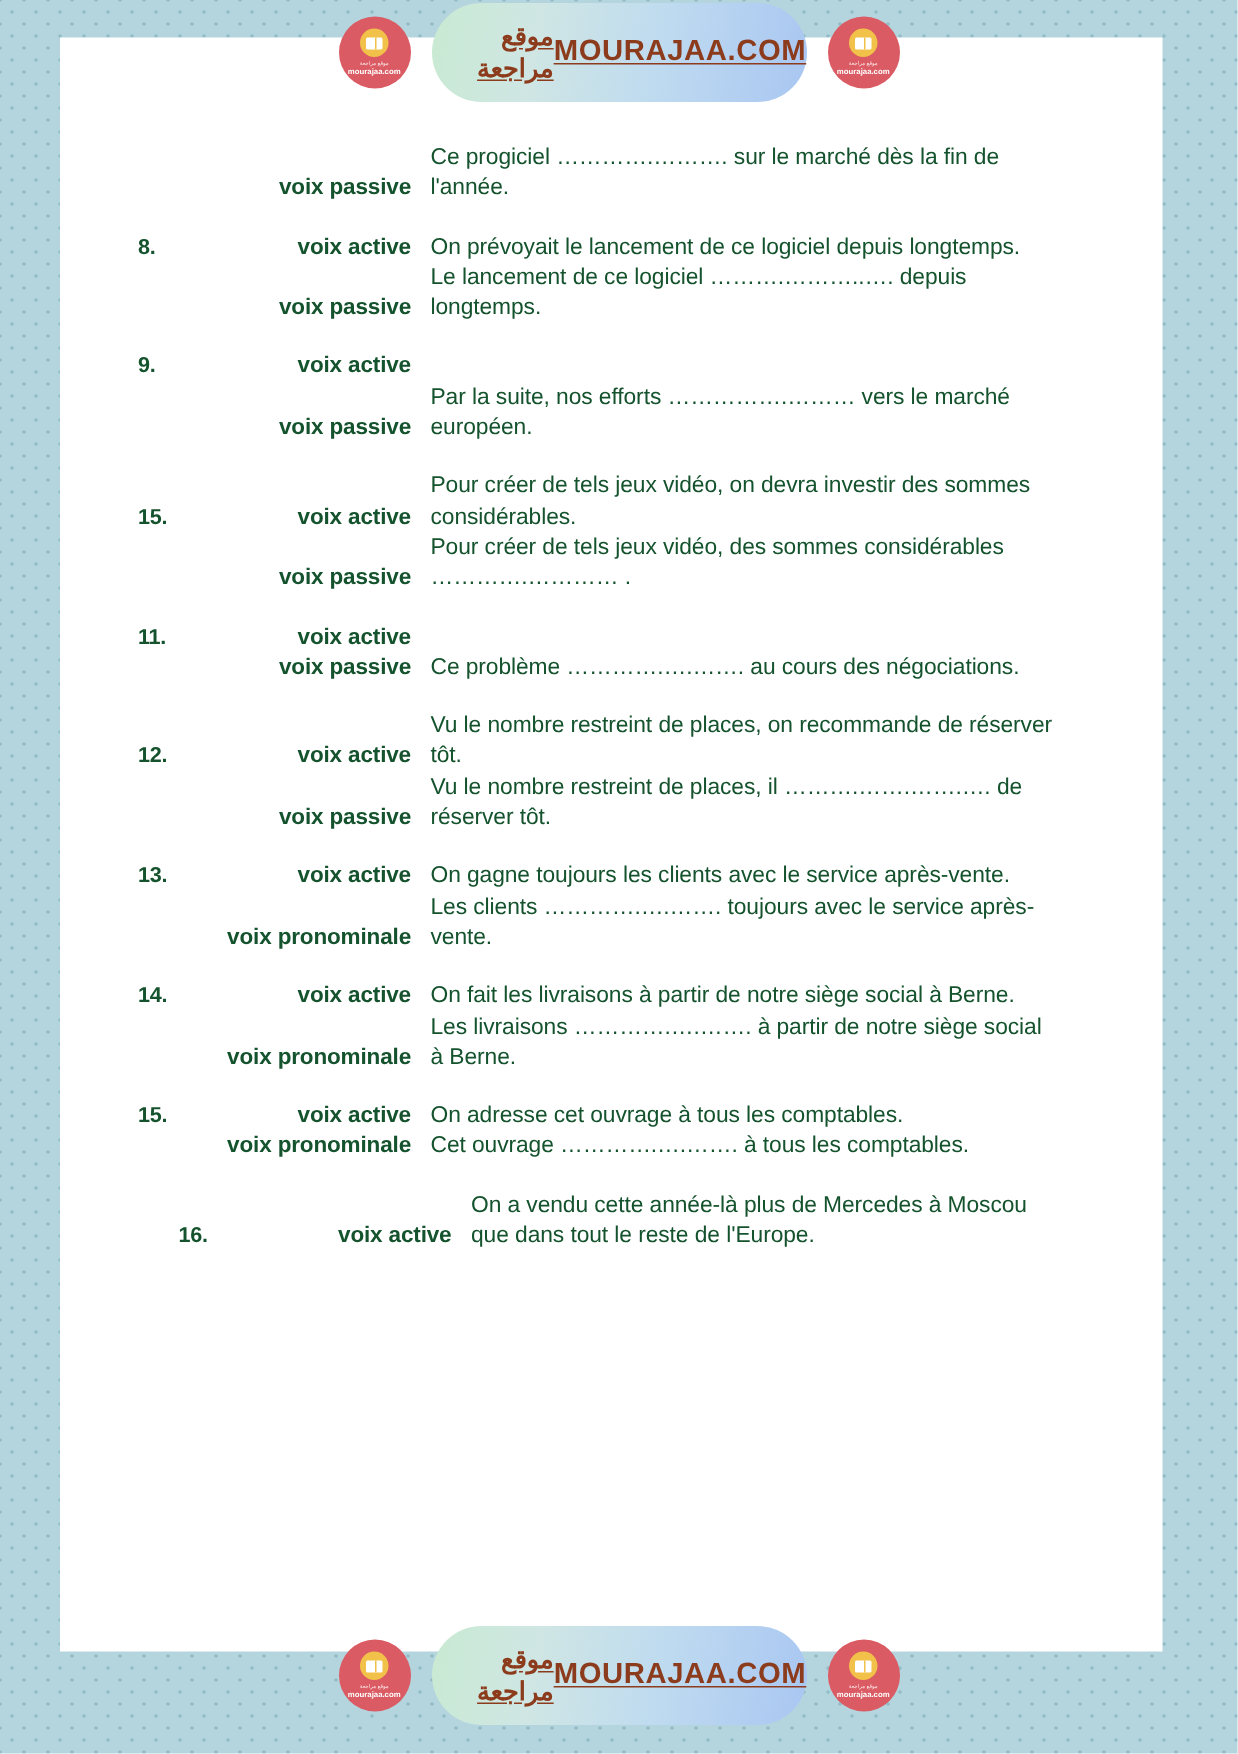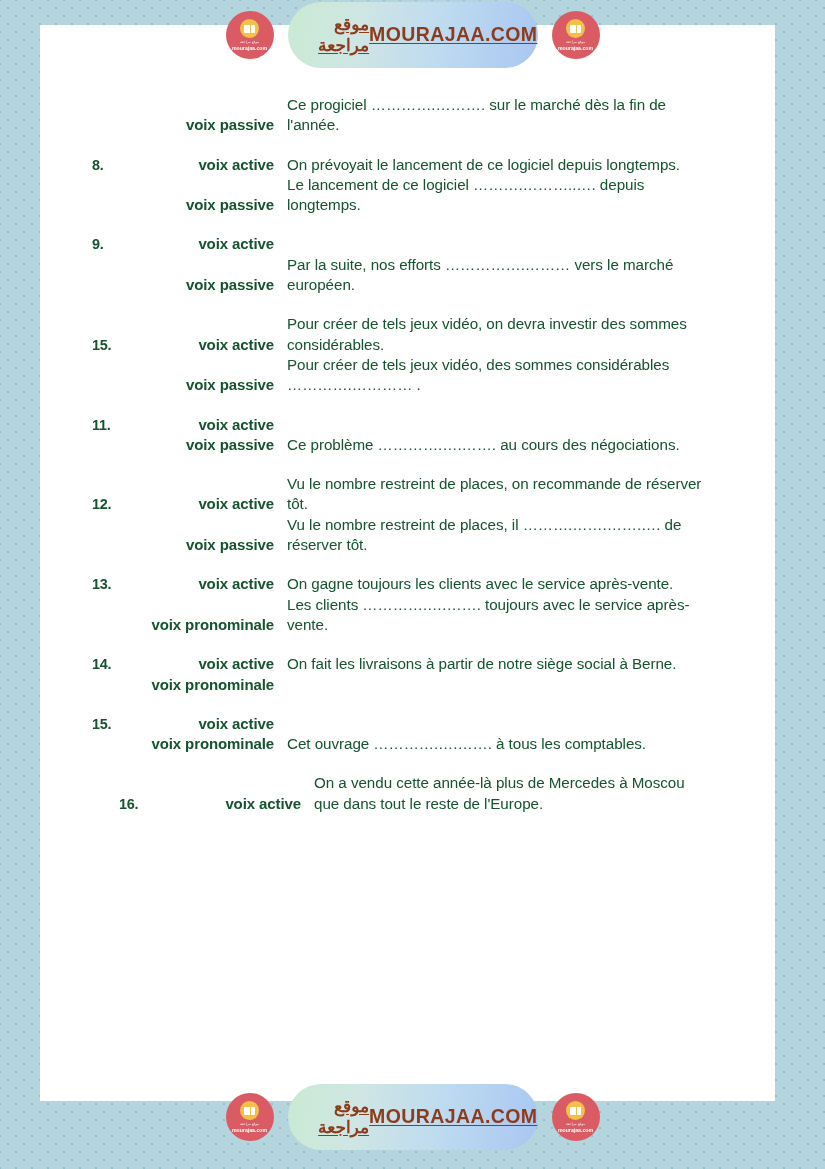--- a/index.html
+++ b/index.html
@@ -270,26 +270,28 @@
     </div>
     <div class="exercise-block">
       <div class="voice-row">
         <div class="row-num">14.</div>
         <div class="row-label">voix active</div>
         <div class="row-sentence">On fait les livraisons à partir de notre siège social à Berne.</div>
       </div>
       <div class="voice-row">
         <div class="row-num"></div>
         <div class="row-label">voix pronominale</div>
+        <div class="row-sentence">Les livraisons ………….….……. à partir de notre siège social à Berne.</div>
       </div>
     </div>
     <div class="exercise-block">
       <div class="voice-row">
         <div class="row-num">15.</div>
         <div class="row-label">voix active</div>
+        <div class="row-sentence">On adresse cet ouvrage à tous les comptables.</div>
       </div>
       <div class="voice-row">
         <div class="row-num"></div>
         <div class="row-label">voix pronominale</div>
         <div class="row-sentence">Cet ouvrage ………….….……. à tous les comptables.</div>
       </div>
     </div>
     <div class="exercise-block">
       <div class="voice-row">
         <div class="row-num">16.</div>

